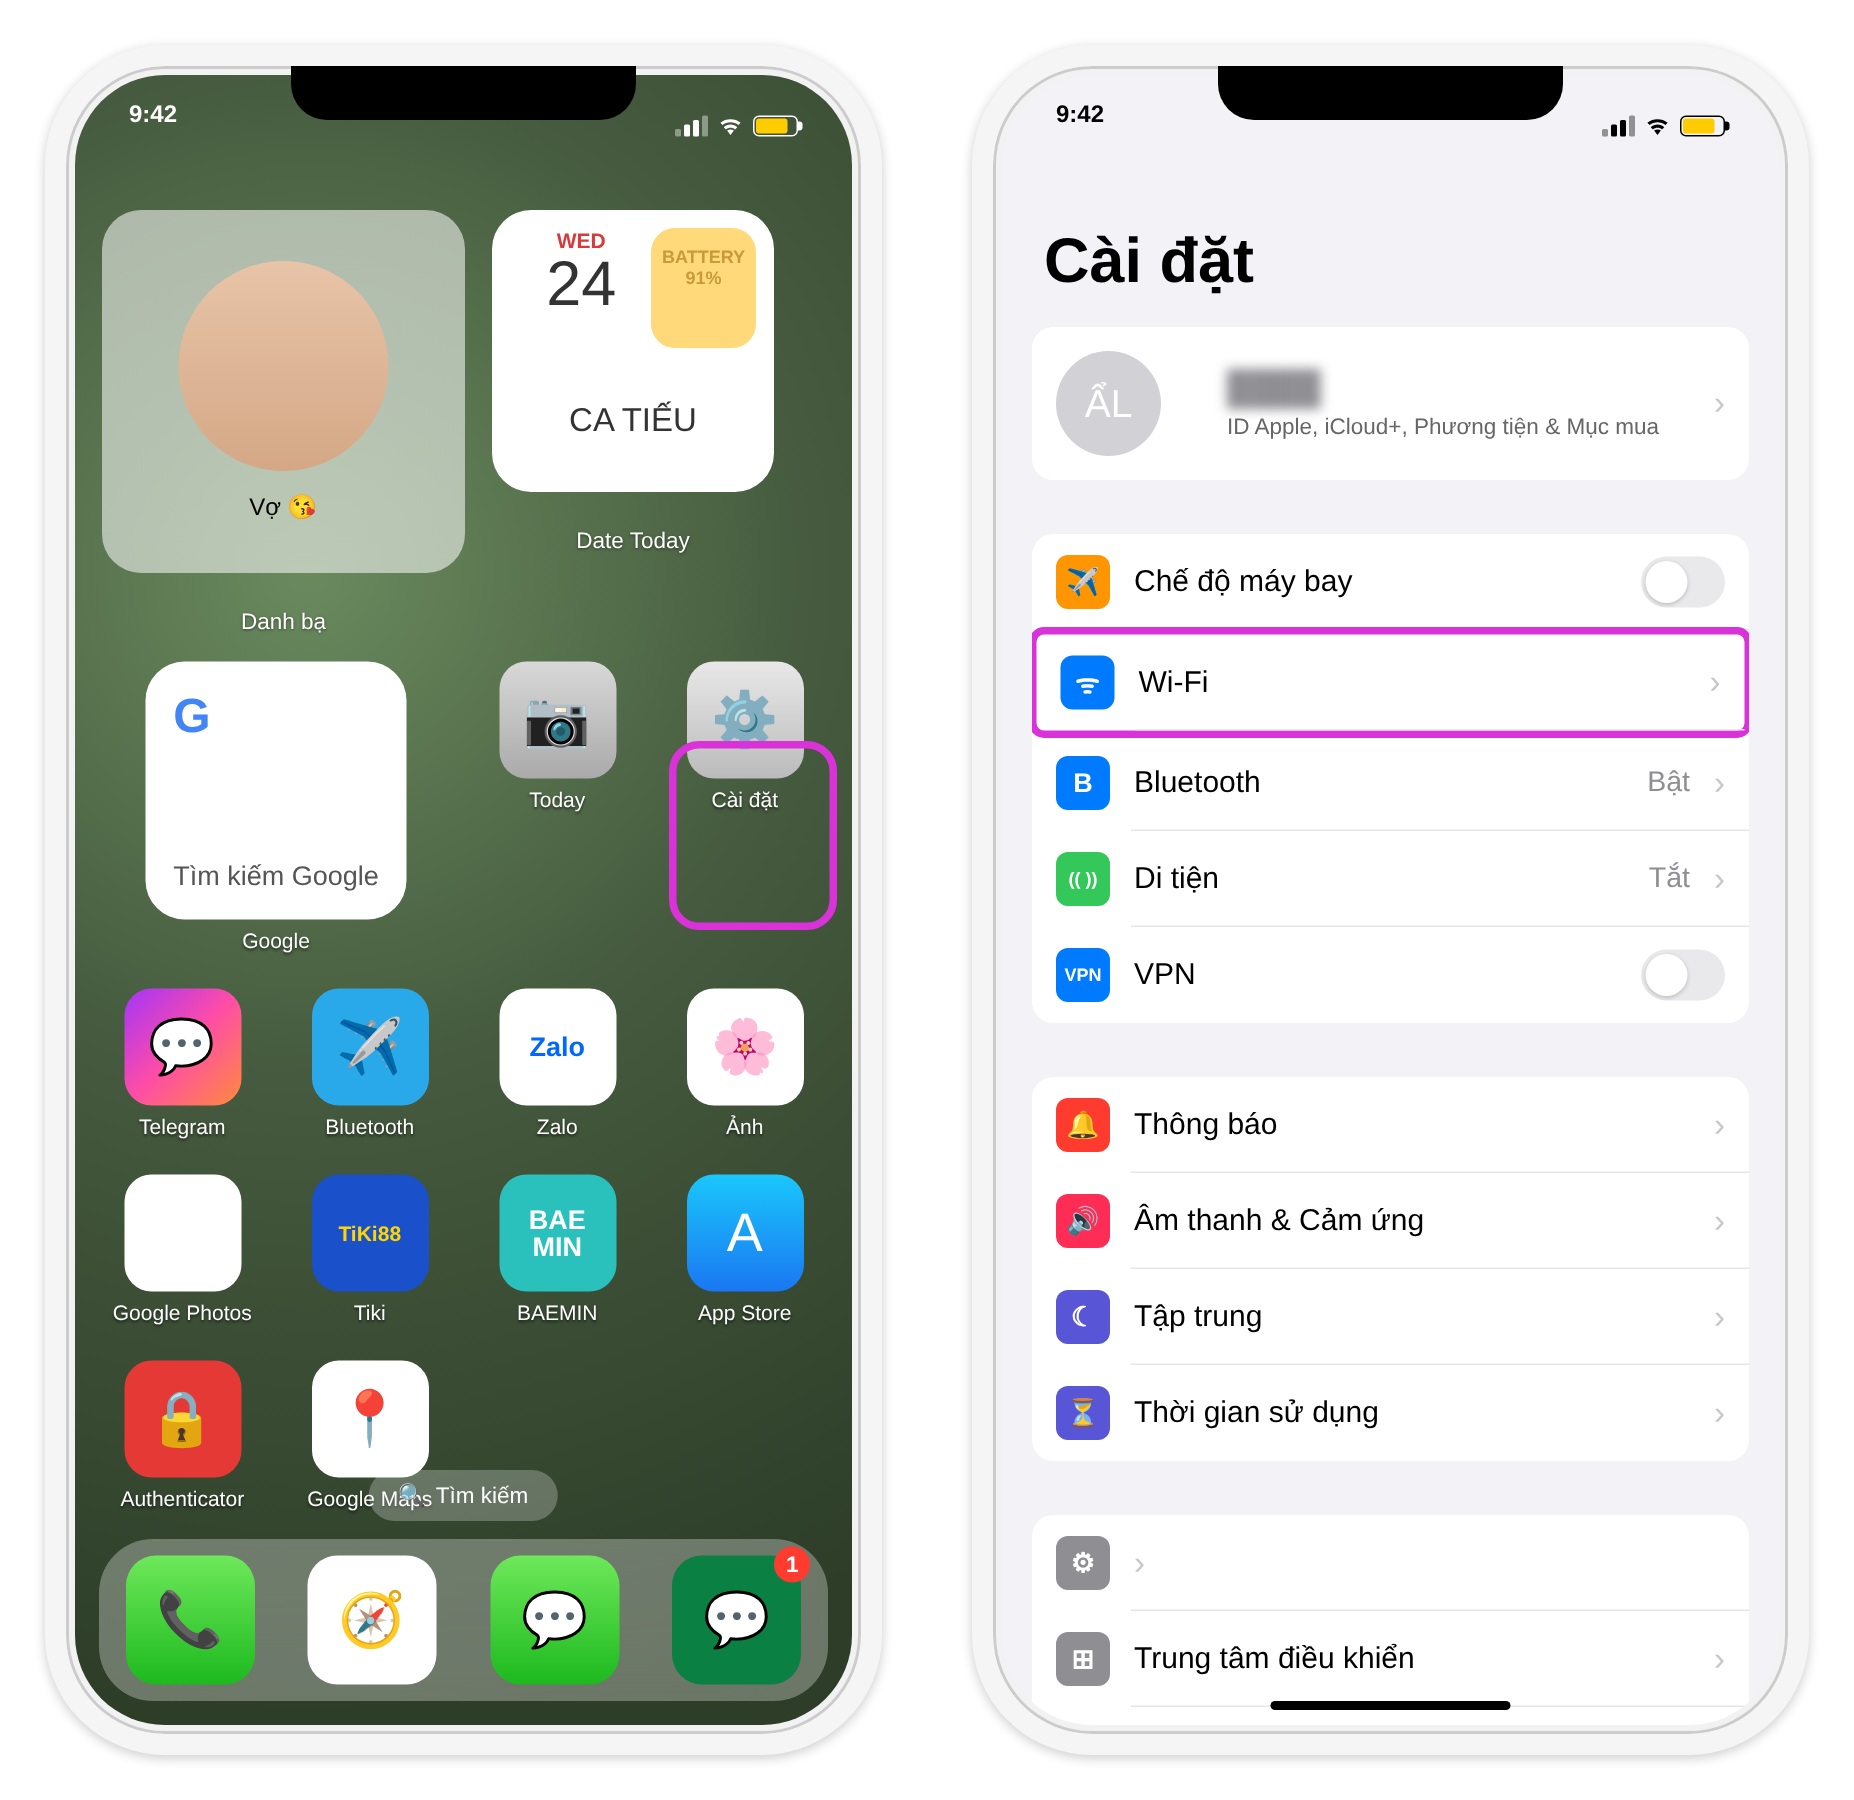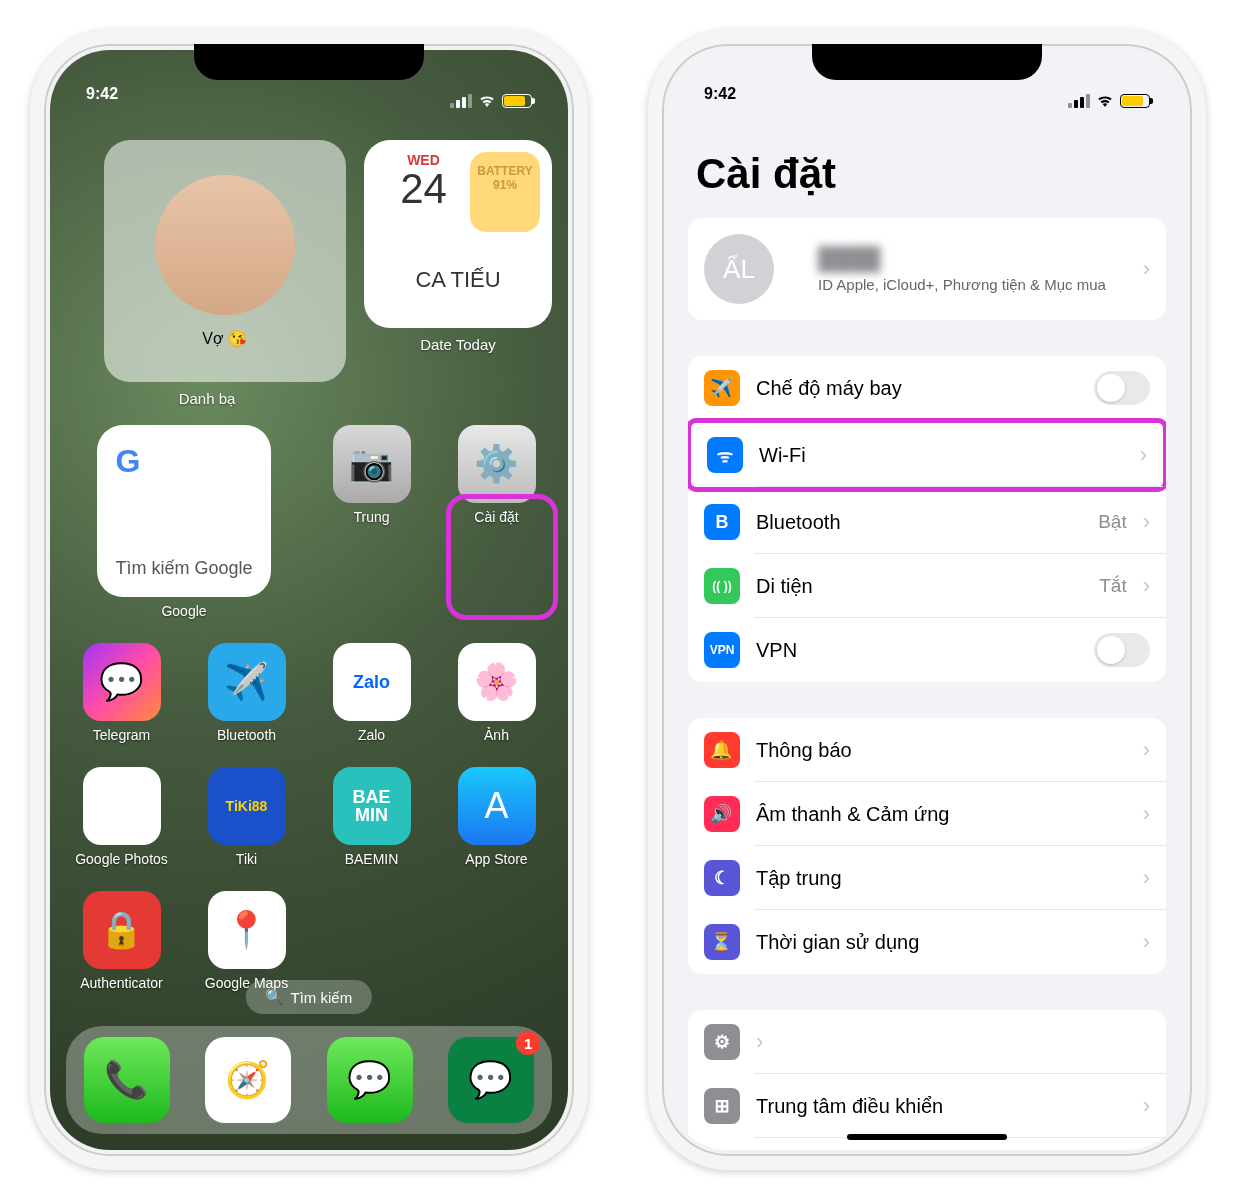--- a/index.html
+++ b/index.html
@@ -1,46 +1,46 @@
 <!DOCTYPE html>
 <html><head>
 <meta charset="utf-8">
 <style>
 * { box-sizing: border-box; margin: 0; padding: 0; font-family: -apple-system, "Helvetica Neue", Arial, sans-serif; }
 body { background: #fff; display: flex; gap: 60px; padding: 30px; }
 .phone { width: 560px; height: 1140px; background: #f2f2f2; border: 14px solid #f5f5f5; border-radius: 80px; position: relative; overflow: hidden; box-shadow: inset 0 0 0 2px #ccc, 0 2px 8px rgba(0,0,0,.2); }
 .screen { position: absolute; inset: 6px; border-radius: 60px; overflow: hidden; }
 .notch { position: absolute; top: 0; left: 50%; transform: translateX(-50%); width: 230px; height: 36px; background: #000; border-radius: 0 0 24px 24px; z-index: 100; }
 .home-bg { width: 100%; height: 100%; background: radial-gradient(circle at 30% 30%, #6a8a5e,#455a3e 40%, #2d3d28 90%); position: relative; }
-.status { position: absolute; top: 18px; left: 0; right: 0; height: 32px; display: flex; justify-content: space-between; padding: 0 36px; z-index: 50; font-weight: 600; margin-top: 17px; }
+.status { position: absolute; top: 18px; left: 0; right: 0; height: 32px; display: flex; justify-content: space-between; padding: 0 36px; z-index: 50; font-weight: 600; }
 .status.light { color: #fff; }
 .status.dark { color: #000; }
 .status-right { display: flex; align-items: center; gap: 6px; }
 .signal { display: flex; align-items: flex-end; gap: 2px; }
 .signal span { width: 4px; background: currentColor; border-radius: 1px; }
 .signal span:nth-child(1){height:5px;opacity:.4}
 .signal span:nth-child(2){height:8px}
 .signal span:nth-child(3){height:11px}
 .signal span:nth-child(4){height:14px;opacity:.4}
 .battery { width: 30px; height: 14px; border: 1.5px solid currentColor; border-radius: 4px; position: relative; }
 .battery::after { content:''; position:absolute; right:-4px; top:3px; width:3px; height:6px; background:currentColor; border-radius: 0 2px 2px 0; }
 .battery-fill { position:absolute; left:1px; top:1px; bottom:1px; width:75%; background:#ffcc00; border-radius:2px; }
 .home-content { padding: 90px 18px 0; }
 .widget-row { display: flex; gap: 18px; margin-bottom: 10px; }
 .widget-card { background: rgba(255,255,255,.55); backdrop-filter: blur(20px); border-radius: 26px; padding: 18px; }
-.contact-widget { width: 242px; height: 242px; display:flex; flex-direction:column; align-items:center; justify-content:center;margin-left:36px; }
+.contact-widget { width: 242px; height: 242px; display:flex; flex-direction:column; align-items:center; justify-content:center; }
 .avatar-circle { width: 140px; height: 140px; border-radius: 50%; background: linear-gradient(#e8c4a8,#d4a886); margin-bottom: 14px; }
 .cal-widget { width: 188px; height: 188px; background:#fff; border-radius:26px; display:flex; flex-direction:column; }
 .cal-top { display:flex; height:92px;padding-left:13px; }
 .cal-date { flex:1; text-align:center; padding-top:12px; }
 .cal-day { color:#d63a3a; font-size:14px; font-weight:700; }
 .cal-num { font-size:42px; font-weight:500; line-height:1; color:#333; }
 .cal-bat { width:70px; background:#ffd97a; border-radius:16px; margin:12px 12px 0 0; text-align:center; padding-top:12px; font-size:12px; color:#c89a3a; font-weight:600; }
 .cal-bot { flex:1; display:flex; align-items:center; justify-content:center; font-size:22px; font-weight:500; color:#333; }
-.widget-label { color:#fff; text-align:center; font-size:15px; margin-top:8px; text-shadow:0 1px 2px rgba(0,0,0,.5); }
+.widget-label { color:#fff; text-align:center; font-size:15px; margin-top:24px; text-shadow:0 1px 2px rgba(0,0,0,.5); }
 .icon-grid { display:grid; grid-template-columns: repeat(4, 1fr); gap: 24px 18px; margin-top: 18px; }
 .app { display:flex; flex-direction:column; align-items:center; gap:6px; }
 .app-icon { width:78px; height:78px; border-radius:18px; display:flex; align-items:center; justify-content:center; font-size:36px; color:#fff; position:relative; }
 .app-label { color:#fff; font-size:14px; text-shadow:0 1px 2px rgba(0,0,0,.6); }
 .google-widget { grid-column: span 2; background:#fff; border-radius:26px; padding:18px; height:172px; display:flex; flex-direction:column; justify-content:space-between; }
 .g-logo { font-size:32px; font-weight:700; }
 .g-text { font-size:18px; color:#555; }
 .highlight { position:absolute; border:5px solid #d932d9; border-radius:20px; }
 .search-pill { position:absolute; bottom:136px; left:50%; transform:translateX(-50%); background:rgba(255,255,255,.25); color:#fff; padding:8px 20px; border-radius:20px; font-size:15px; display:flex; align-items:center; gap:6px; }
 .dock { position:absolute; bottom:16px; left:16px; right:16px; height:108px; background:rgba(255,255,255,.3); backdrop-filter:blur(30px); border-radius:36px; display:flex; justify-content:space-around; align-items:center; }
@@ -121,21 +121,21 @@
     <div class="icon-grid" id="home-grid">
       <div class="app" style="grid-column:span 2">
         <div class="google-widget">
           <div class="g-logo"><span style="color:#4285f4">G</span></div>
           <div class="g-text">Tìm kiếm Google</div>
         </div>
         <div class="app-label">Google</div>
       </div>
     <div class="app">
               <div class="app-icon" style="background:linear-gradient(#d8d8d8,#aaa)">📷</div>
-              <div class="app-label">Trung</div>
+              <div class="app-label">Today</div>
             </div>
             <div class="app">
               <div class="app-icon" style="background:linear-gradient(#e8e8e8,#bbb)">⚙️</div>
               <div class="app-label">Cài đặt</div>
             </div>
             <div class="app">
               <div class="app-icon" style="background:linear-gradient(135deg,#a334fa,#ff4da6,#ff8a3d)">💬</div>
               <div class="app-label">Telegram</div>
             </div>
             <div class="app">

